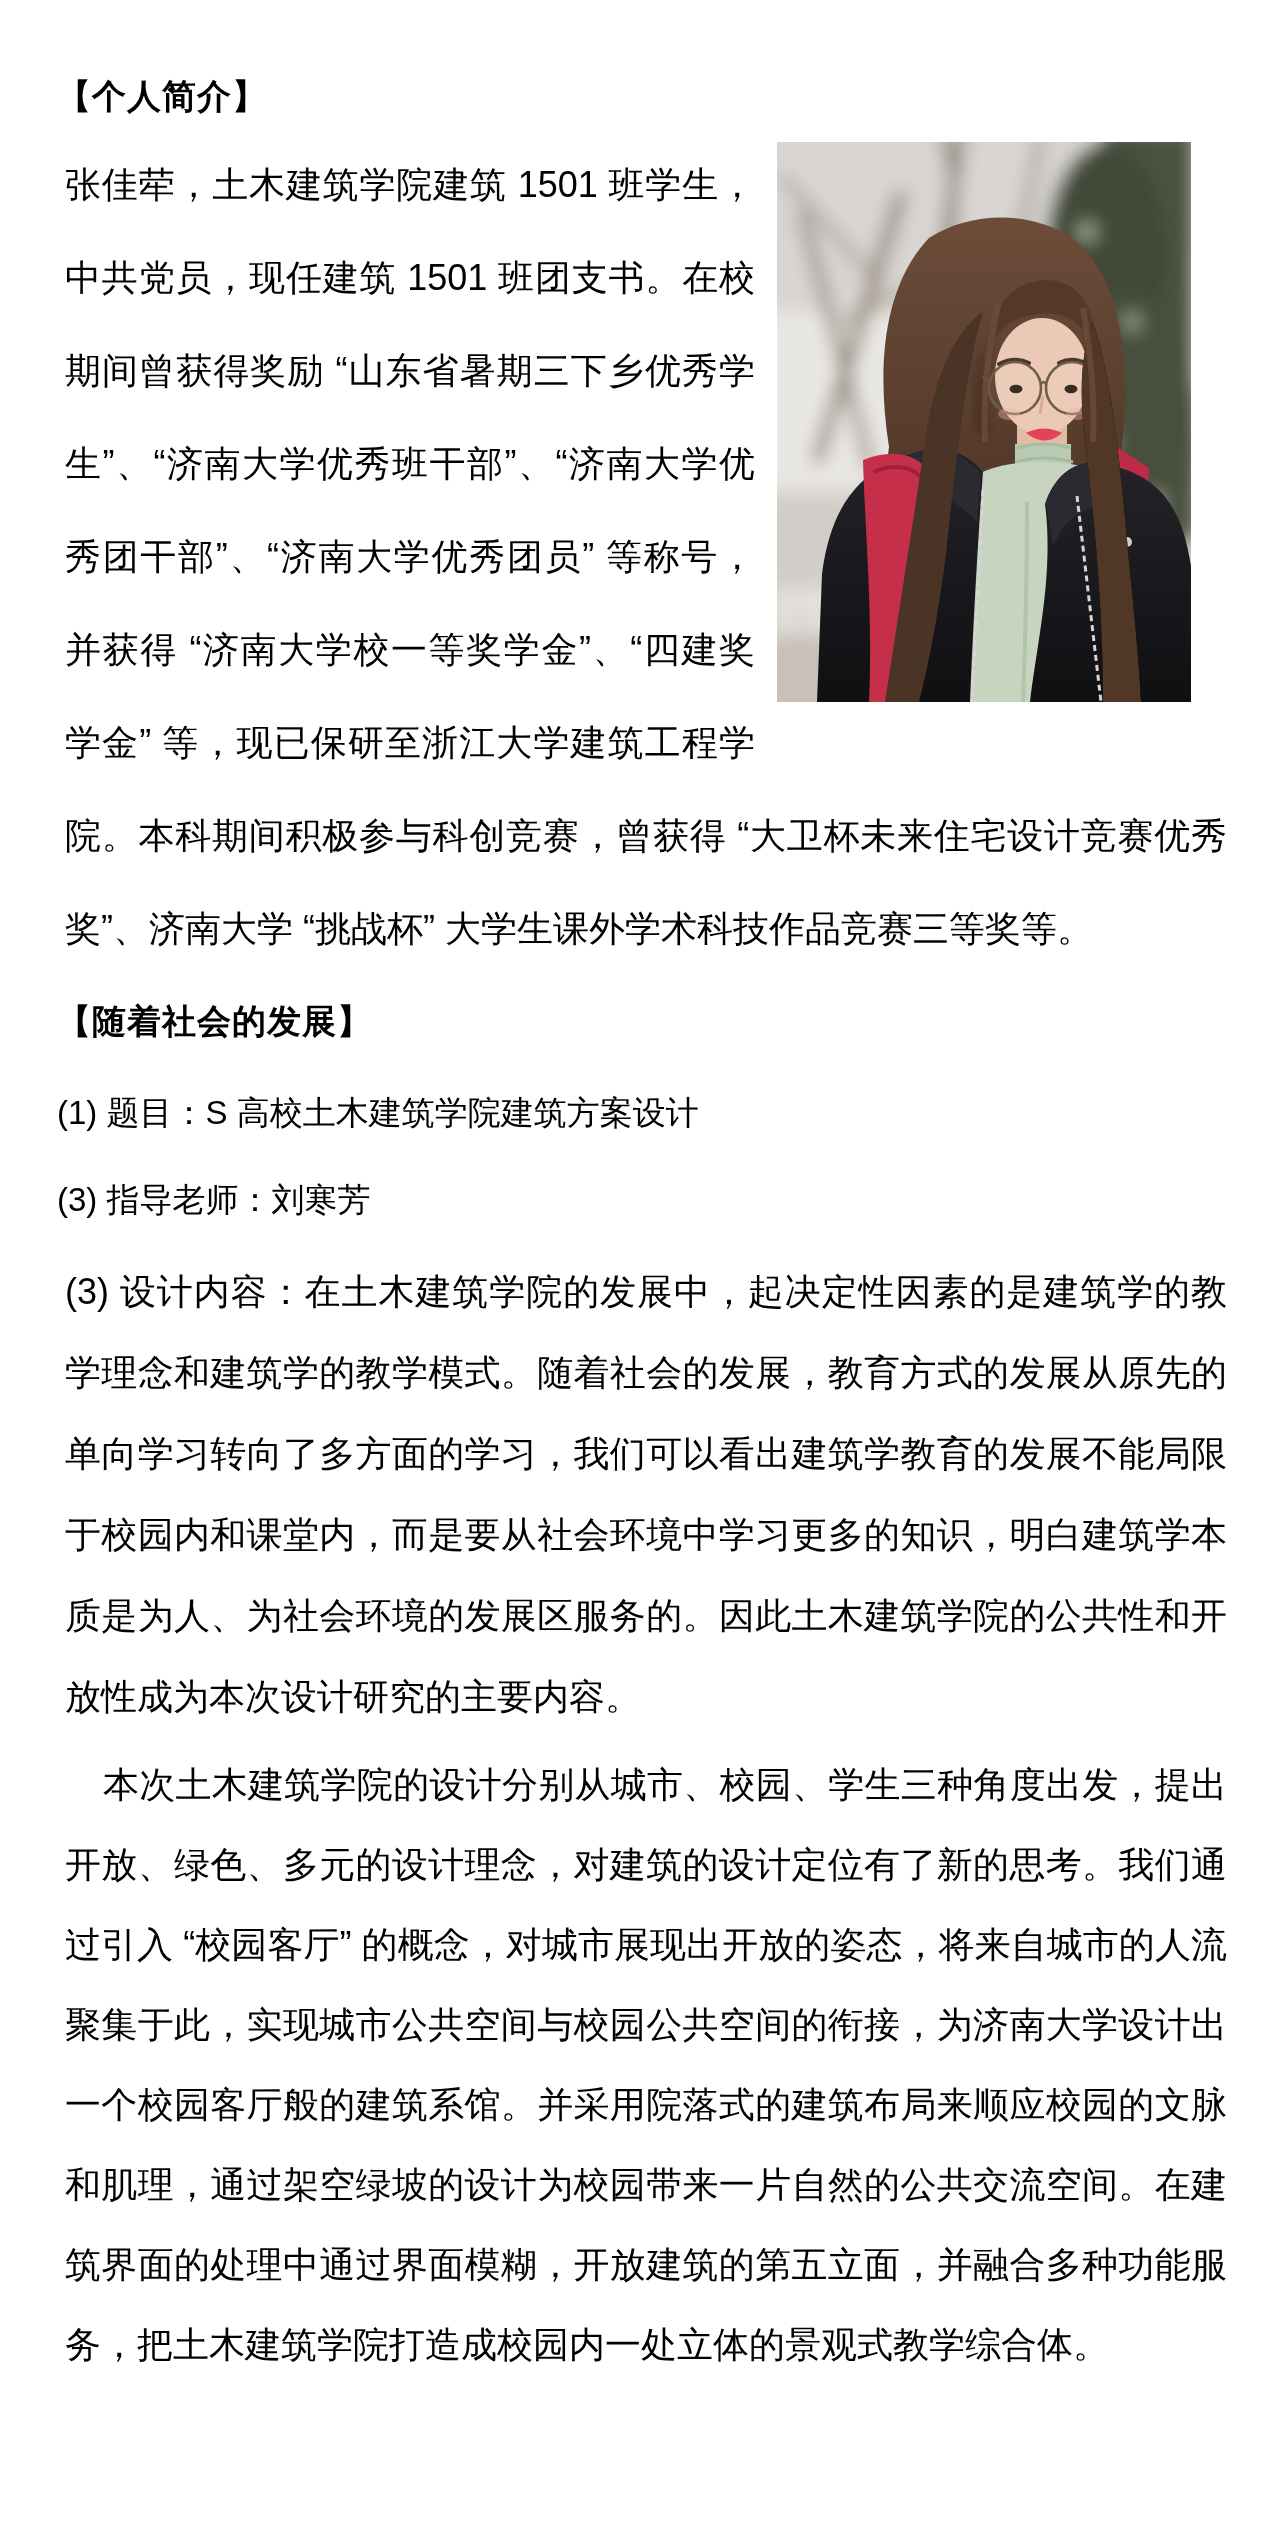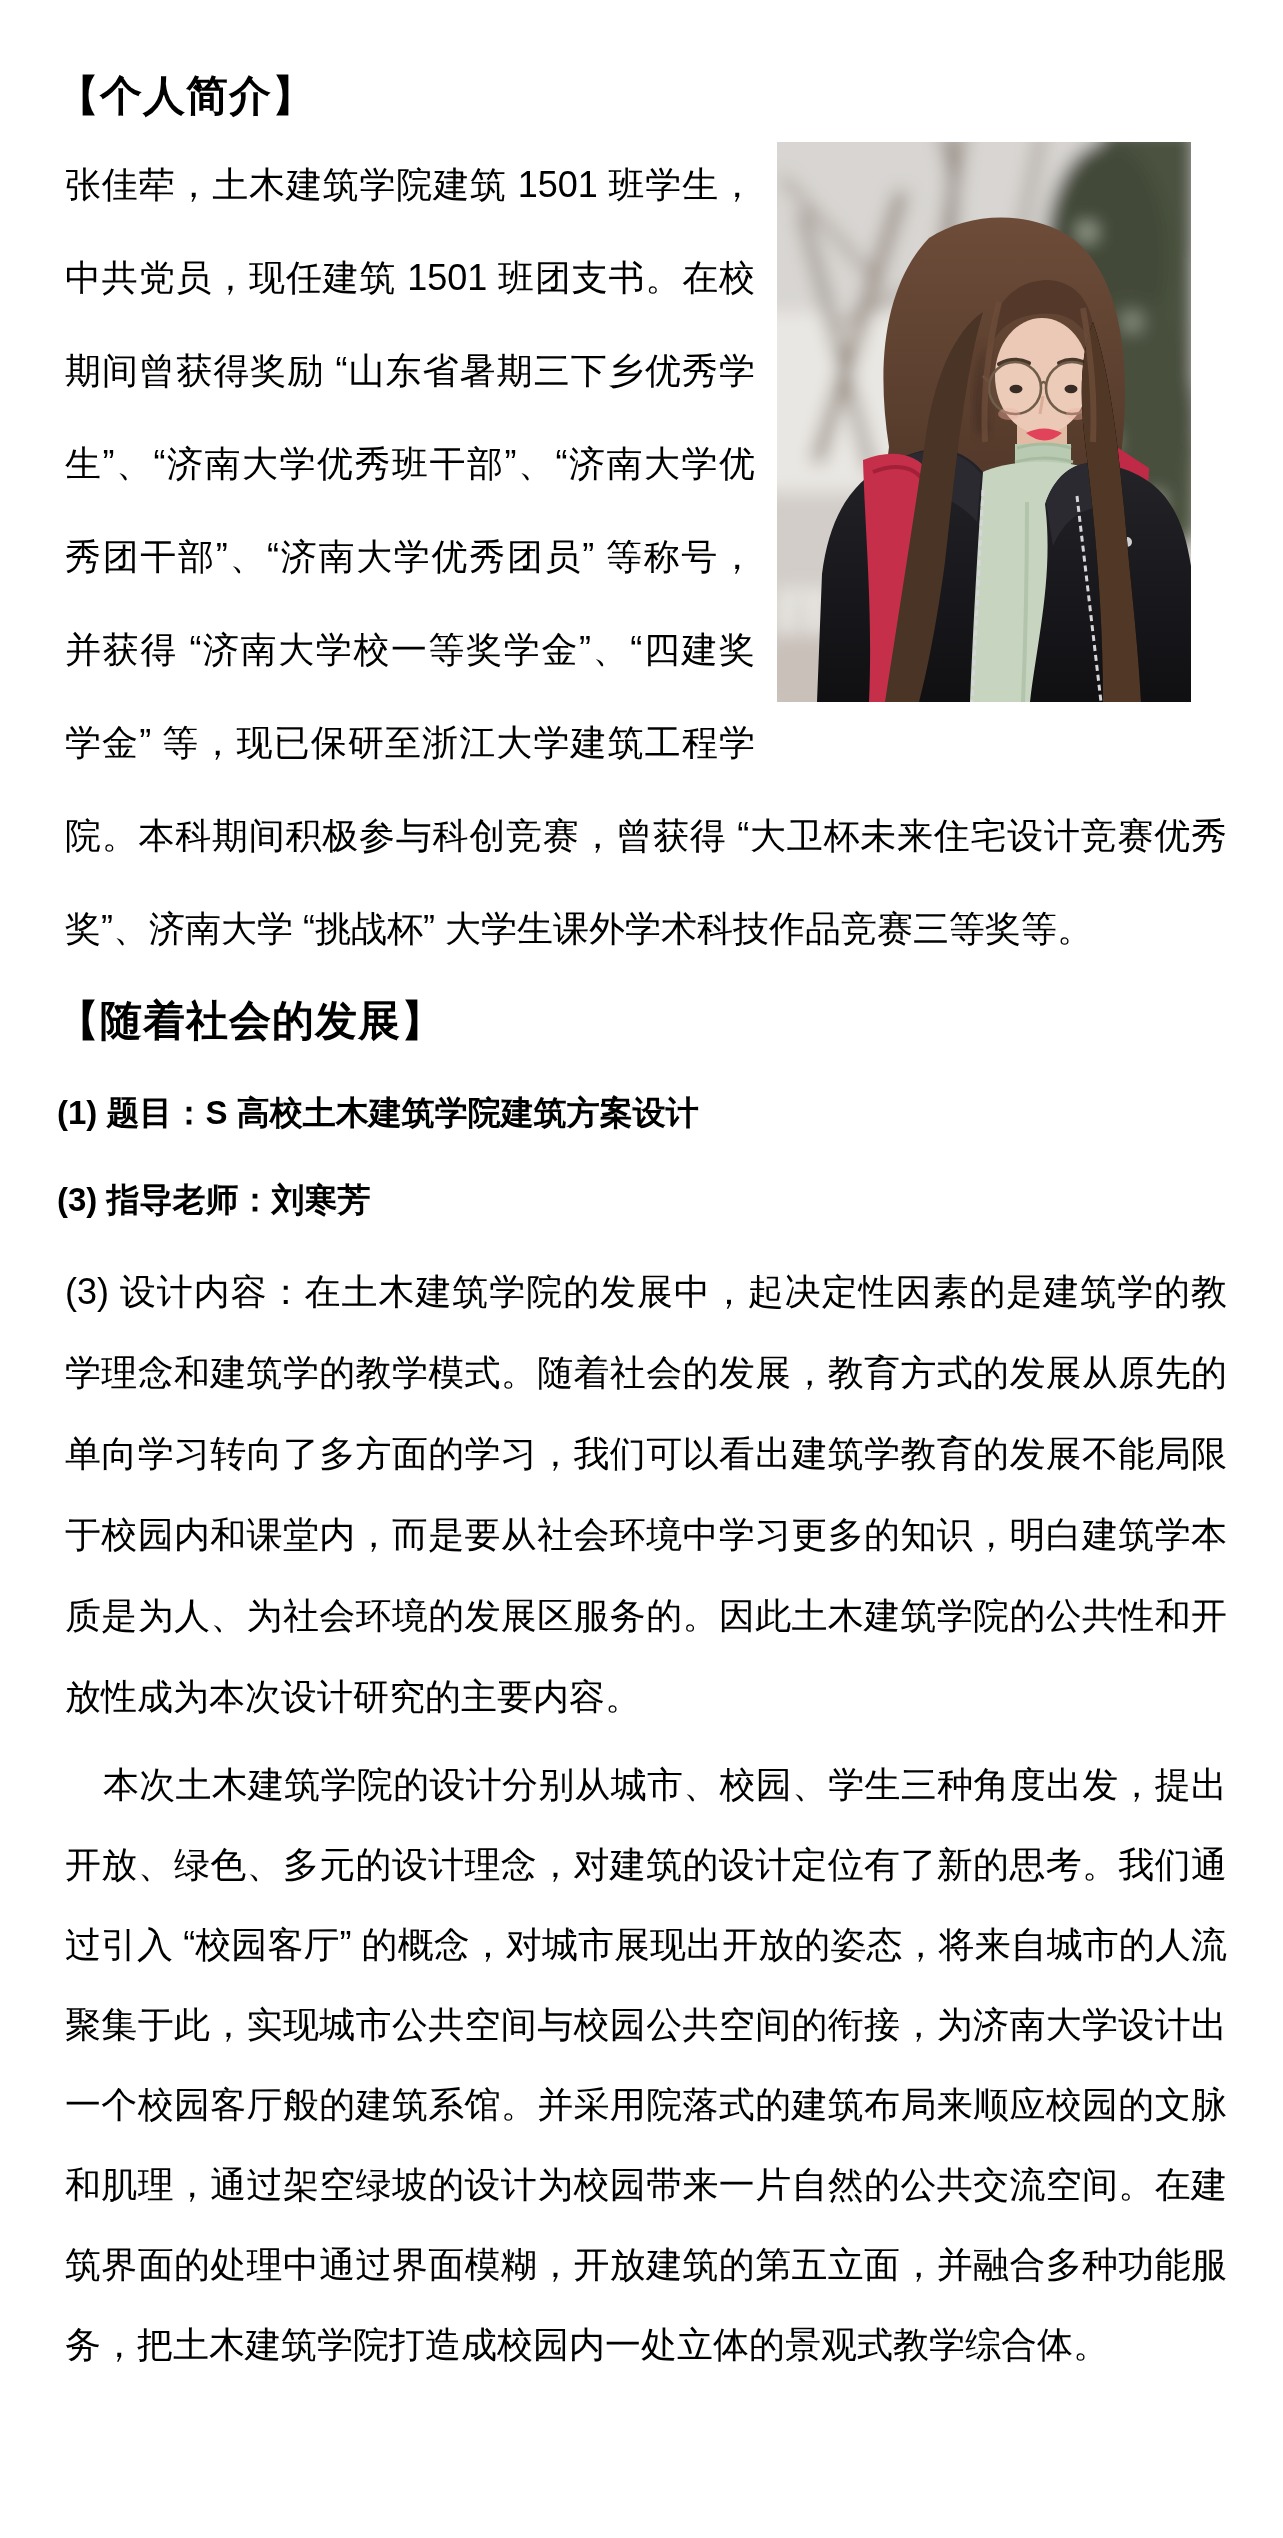--- a/index.html
+++ b/index.html
@@ -7,21 +7,21 @@
     width: 1283px;
     height: 2538px;
     background: #ffffff;
     color: #000000;
     font-family: "Liberation Sans", "DejaVu Sans", sans-serif;
     overflow: hidden;
   }
   .page { padding: 72px 48px 0 57px; box-sizing: border-box; }
 
   .heading {
-    font-size: 42px;
+    font-size: 34px;
     font-weight: 700;
     line-height: 48px;
     letter-spacing: 1px;
   }
   .heading.h1 { margin: 0; }
   .heading.h2 { margin: 14px 0 24px 0; }
   .heading.h3 { margin: 58px 0 0 0; }
 
   .profile-flow { margin-top: 18px; }
   .profile-flow::after { content:""; display:block; clear:both; }
@@ -35,21 +35,21 @@
     background: #cdc8c3;
   }
   .photo-box svg { display: block; }
 
   p.body {
     font-size: 36px;
     margin: 8px;
     text-align: justify;
   }
   .para1 { line-height: 93px; }
-  .item  { font-size: 33px; line-height: 87px; margin: 0; text-align: left; font-weight: bold; }
+  .item  { font-size: 33px; line-height: 87px; margin: 0; text-align: left; }
   .para3 { line-height: 81px; margin-top: 14px; }
   .para4 { line-height: 80px; margin-top: 12px; text-indent: 38px; }
 </style>
 </head>
 <body>
 
 <div class="page">
 
   <div class="heading h1">【个人简介】</div>
 

